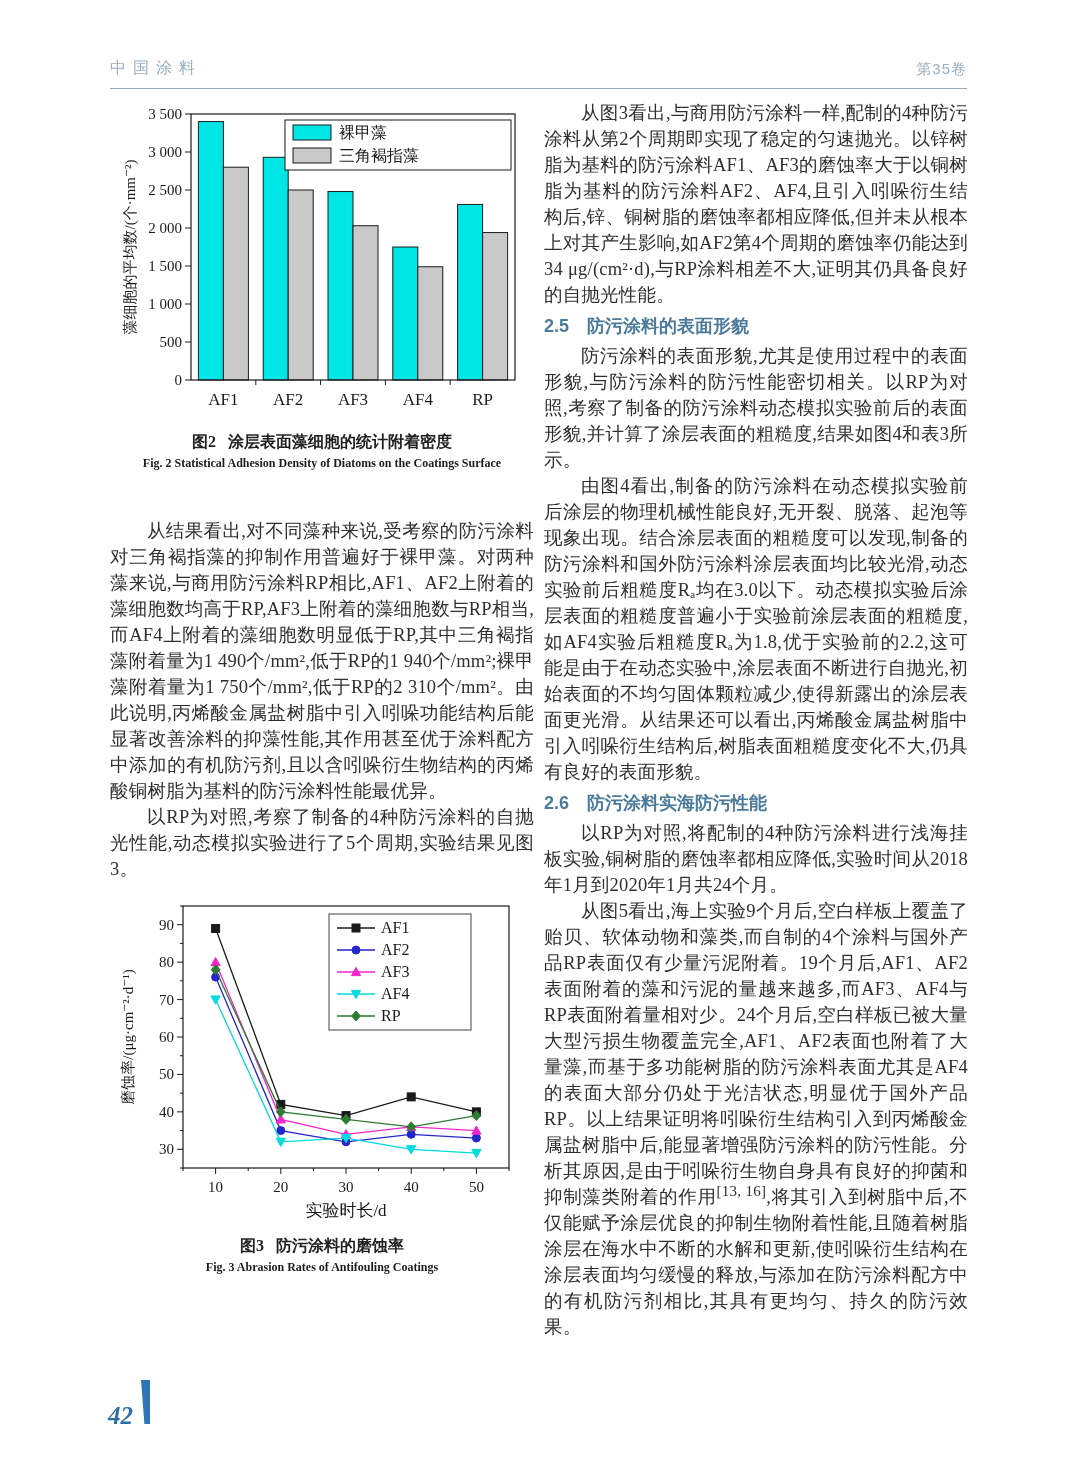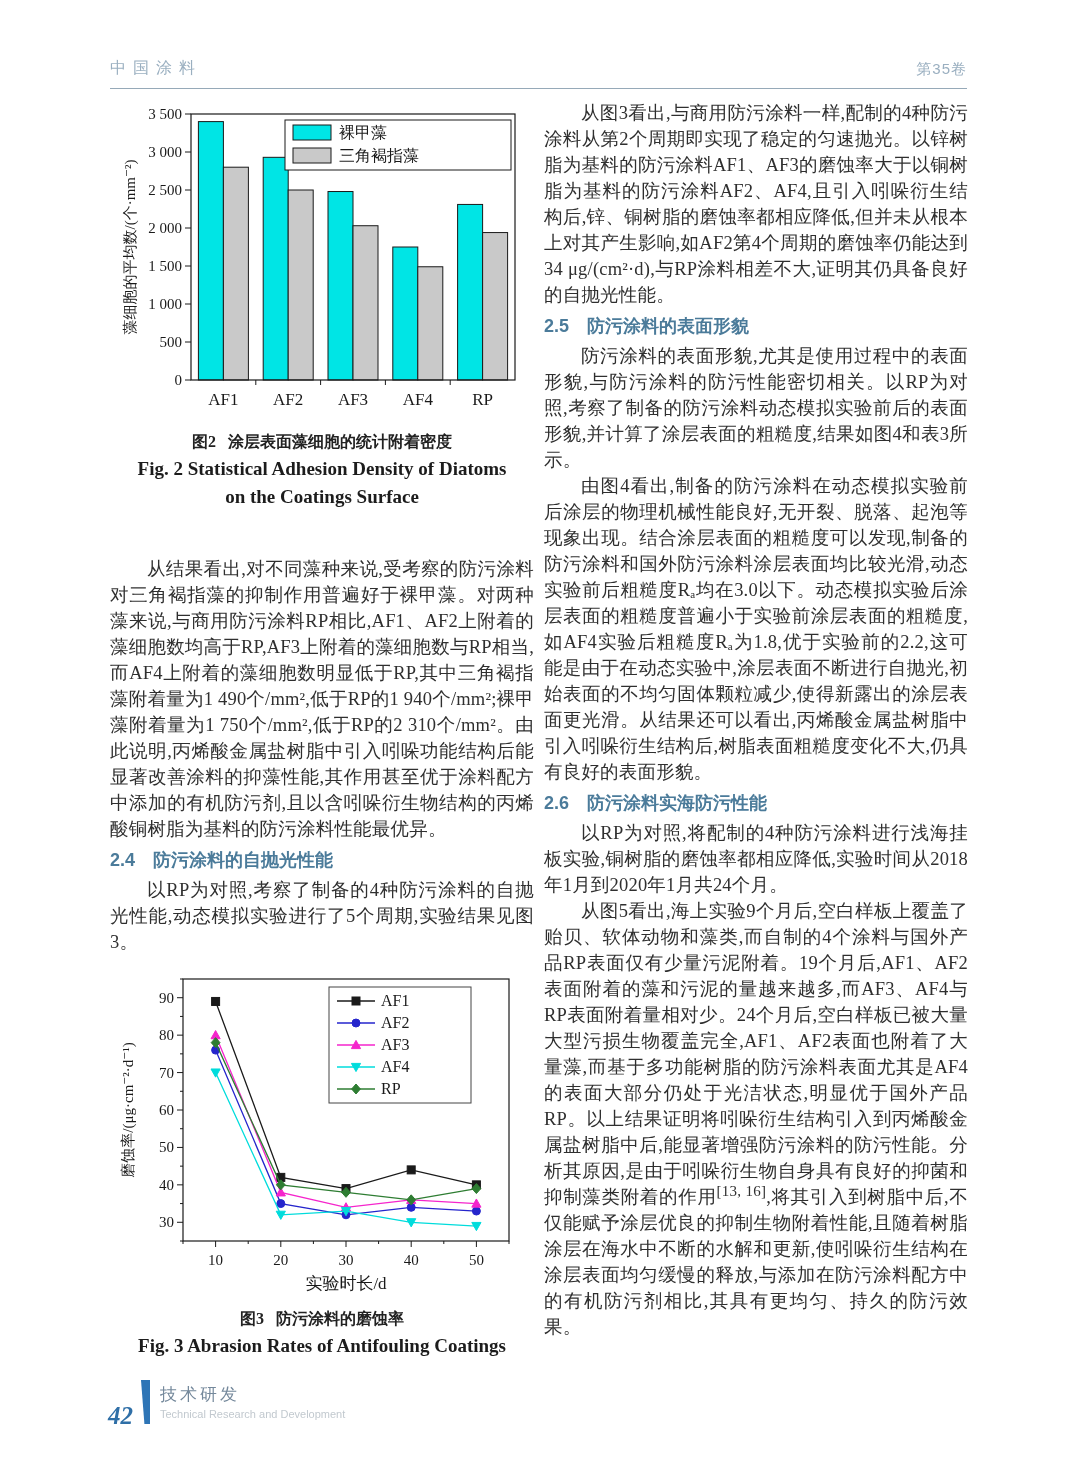--- a/index.html
+++ b/index.html
@@ -11,21 +11,21 @@
   .journal{font-family:Liberation Mono, monospace;font-size:16px;color:#9aafc0;letter-spacing:7px;}
   .volume{font-family:"Liberation Sans","DejaVu Sans",sans-serif;font-size:15px;color:#9aafc0;letter-spacing:1px;text-align:right;}
   .header-rule{position:absolute;left:110px;top:88px;width:857px;height:1px;background:#96a9b8;}
   .col{position:absolute;width:424px;}
   .col-left{left:110px;top:104px;}
   .col-right{left:544px;top:100px;}
   .figure{text-align:center;}
   .fig-svg{display:block;margin:0 auto;}
   .cap-cn{font-size:16px;font-weight:bold;color:#222;margin-top:6px;}
   .cap-cn .cap-label{margin-right:12px;}
-  .cap-en{font-size:19px;font-weight:bold;color:#1c1c1c;text-align:center;line-height:1.45;margin-top:2px;padding:0 16px;}
+  .cap-en{font-size:12px;font-weight:bold;color:#1c1c1c;text-align:center;line-height:1.45;margin-top:2px;padding:0 16px;}
   p.body-text{
     font-size:18.5px;line-height:26px;text-align:justify;margin:0;
     text-indent:2em;color:#2f2f2f;letter-spacing:0.2px;
   }
   p.body-text sup{font-size:15px;line-height:0;}
   .sec-heading{
     font-family:"Liberation Sans","DejaVu Sans",sans-serif;
     font-size:18px;font-weight:bold;color:#4b7b9a;margin:5px 0 4px 0;line-height:26px;
   }
   .gap-lg{height:46px;}
@@ -95,21 +95,20 @@
     <div class="cap-cn">
       <span class="cap-label">图2</span><span>涂层表面藻细胞的统计附着密度</span>
     </div>
     <div class="cap-en">Fig. 2  Statistical Adhesion Density of Diatoms on the Coatings Surface</div>
   </div>
 
   <div class="gap-lg"></div>
 
   <p class="body-text">从结果看出,对不同藻种来说,受考察的防污涂料对三角褐指藻的抑制作用普遍好于裸甲藻。对两种藻来说,与商用防污涂料RP相比,AF1、AF2上附着的藻细胞数均高于RP,AF3上附着的藻细胞数与RP相当,而AF4上附着的藻细胞数明显低于RP,其中三角褐指藻附着量为1 490个/mm²,低于RP的1 940个/mm²;裸甲藻附着量为1 750个/mm²,低于RP的2 310个/mm²。由此说明,丙烯酸金属盐树脂中引入吲哚功能结构后能显著改善涂料的抑藻性能,其作用甚至优于涂料配方中添加的有机防污剂,且以含吲哚衍生物结构的丙烯酸铜树脂为基料的防污涂料性能最优异。</p>
 
-  <div class="sec-heading">2.4　防污涂料的自抛光性能</div>
 
   <p class="body-text">以RP为对照,考察了制备的4种防污涂料的自抛光性能,动态模拟实验进行了5个周期,实验结果见图3。</p>
 
   <div class="gap-md"></div>
 
   <div class="figure">
     <svg id="linesvg" class="fig-svg" width="414" height="336" viewBox="0 0 414 336">
         <line x1="68" y1="274" x2="68" y2="277" stroke="#1a1a1a"></line>
         <line x1="100.6" y1="274" x2="100.6" y2="280" stroke="#1a1a1a"></line>
         <text x="100.6" y="298" font-size="15" font-family="Liberation Serif, DejaVu Serif, serif" fill="#1a1a1a" text-anchor="middle">10</text>
@@ -212,17 +211,13 @@
   <p class="body-text">防污涂料的表面形貌,尤其是使用过程中的表面形貌,与防污涂料的防污性能密切相关。以RP为对照,考察了制备的防污涂料动态模拟实验前后的表面形貌,并计算了涂层表面的粗糙度,结果如图4和表3所示。</p>
   <p class="body-text">由图4看出,制备的防污涂料在动态模拟实验前后涂层的物理机械性能良好,无开裂、脱落、起泡等现象出现。结合涂层表面的粗糙度可以发现,制备的防污涂料和国外防污涂料涂层表面均比较光滑,动态实验前后粗糙度Rₐ均在3.0以下。动态模拟实验后涂层表面的粗糙度普遍小于实验前涂层表面的粗糙度,如AF4实验后粗糙度Rₐ为1.8,优于实验前的2.2,这可能是由于在动态实验中,涂层表面不断进行自抛光,初始表面的不均匀固体颗粒减少,使得新露出的涂层表面更光滑。从结果还可以看出,丙烯酸金属盐树脂中引入吲哚衍生结构后,树脂表面粗糙度变化不大,仍具有良好的表面形貌。</p>
   <div class="sec-heading">2.6　防污涂料实海防污性能</div>
   <p class="body-text">以RP为对照,将配制的4种防污涂料进行浅海挂板实验,铜树脂的磨蚀率都相应降低,实验时间从2018年1月到2020年1月共24个月。</p>
   <p class="body-text"><span>从图5看出,海上实验9个月后,空白样板上覆盖了贻贝、软体动物和藻类,而自制的4个涂料与国外产品RP表面仅有少量污泥附着。19个月后,AF1、AF2表面附着的藻和污泥的量越来越多,而AF3、AF4与RP表面附着量相对少。24个月后,空白样板已被大量大型污损生物覆盖完全,AF1、AF2表面也附着了大量藻,而基于多功能树脂的防污涂料表面尤其是AF4的表面大部分仍处于光洁状态,明显优于国外产品RP。以上结果证明将吲哚衍生结构引入到丙烯酸金属盐树脂中后,能显著增强防污涂料的防污性能。分析其原因,是由于吲哚衍生物自身具有良好的抑菌和抑制藻类附着的作用</span><sup>[13, 16]</sup><span>,将其引入到树脂中后,不仅能赋予涂层优良的抑制生物附着性能,且随着树脂涂层在海水中不断的水解和更新,使吲哚衍生结构在涂层表面均匀缓慢的释放,与添加在防污涂料配方中的有机防污剂相比,其具有更均匀、持久的防污效果。</span></p>
 </div>
 
 <div class="page-footer">
   <span class="footer-num">42</span>
   <span class="footer-bar"></span>
-  <span>
-    <div class="footer-cn">技术研发</div>
-    <div class="footer-en">Technical Research and Development</div>
-  </span>
 </div>
 
 </body></html>

